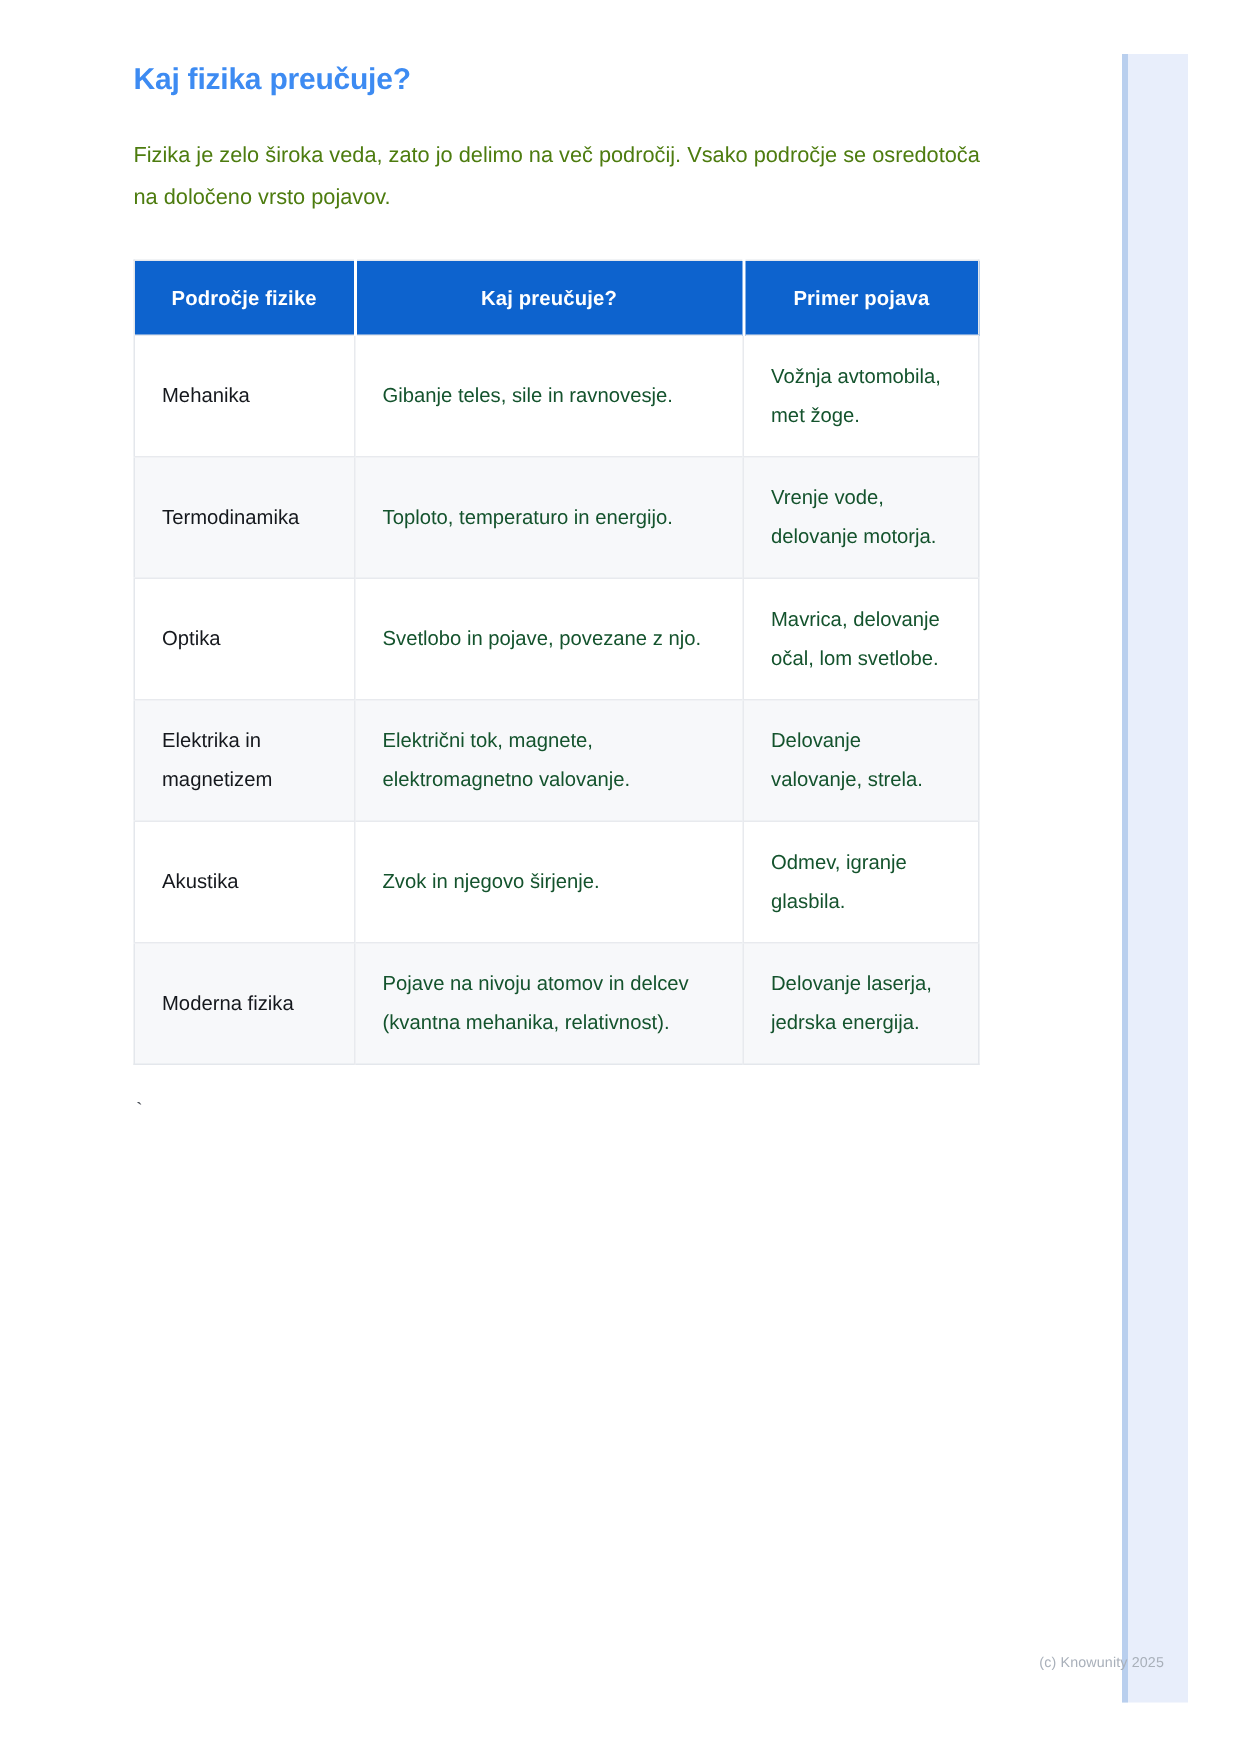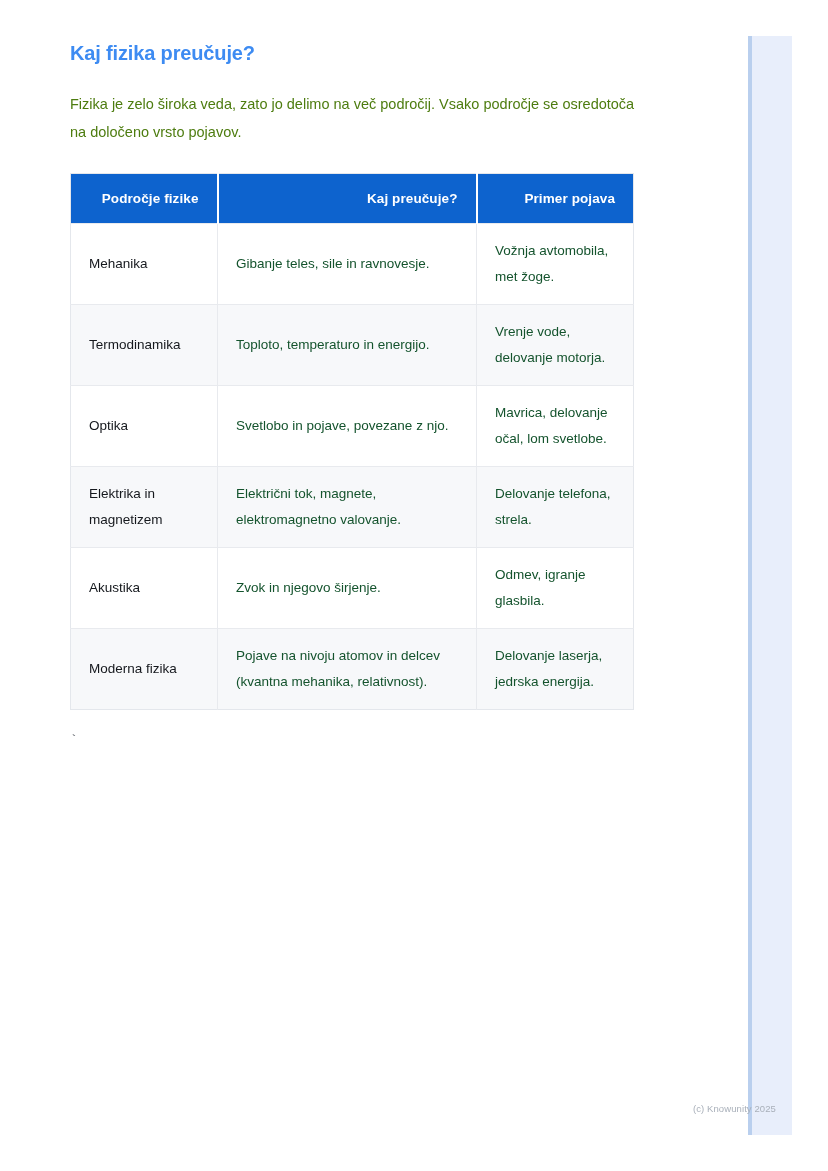--- a/index.html
+++ b/index.html
@@ -36,21 +36,21 @@
   }
 
   
   .page {
     position: absolute;
     left: 0;
     top: 0;
     width: 812px;
     height: 1171px;
     box-sizing: border-box;
-    padding: 40px 70px 0 70px;
+    padding: 40px 70px 0 89px;
   }
 
   .doc-title {
     margin: 0;
     padding: 0;
     font-size: 20px;
     line-height: 26px;
     font-weight: bold;
     color: #3d8bf2;
     letter-spacing: -0.15px;
@@ -79,21 +79,21 @@
   }
   table.physics-table col.c1 { width: 147px; }
   table.physics-table col.c2 { width: 259px; }
   table.physics-table col.c3 { width: 157px; }
 
   table.physics-table thead th {
     background: #0d63ce;
     color: #ffffff;
     font-size: 13.5px;
     font-weight: bold;
-    text-align: right;
+    text-align: center;
     padding: 17px 18px 17px 18px;
     border-right: 2px solid #ffffff;
     vertical-align: middle;
     letter-spacing: 0.1px;
   }
   table.physics-table thead th:last-child {
     border-right: none;
   }
 
   table.physics-table tbody td {
@@ -177,21 +177,21 @@
           <td>Vrenje vode, delovanje motorja.</td>
         </tr>
         <tr>
           <td class="area">Optika</td>
           <td>Svetlobo in pojave, povezane z njo.</td>
           <td>Mavrica, delovanje očal, lom svetlobe.</td>
         </tr>
         <tr class="zebra">
           <td class="area">Elektrika in magnetizem</td>
           <td>Električni tok, magnete, elektromagnetno valovanje.</td>
-          <td>Delovanje telefona, strela.</td>
+          <td>Delovanje valovanje, strela.</td>
         </tr>
         <tr>
           <td class="area">Akustika</td>
           <td>Zvok in njegovo širjenje.</td>
           <td>Odmev, igranje glasbila.</td>
         </tr>
         <tr class="zebra">
           <td class="area">Moderna fizika</td>
           <td>Pojave na nivoju atomov in delcev (kvantna mehanika, relativnost).</td>
           <td>Delovanje laserja, jedrska energija.</td>

